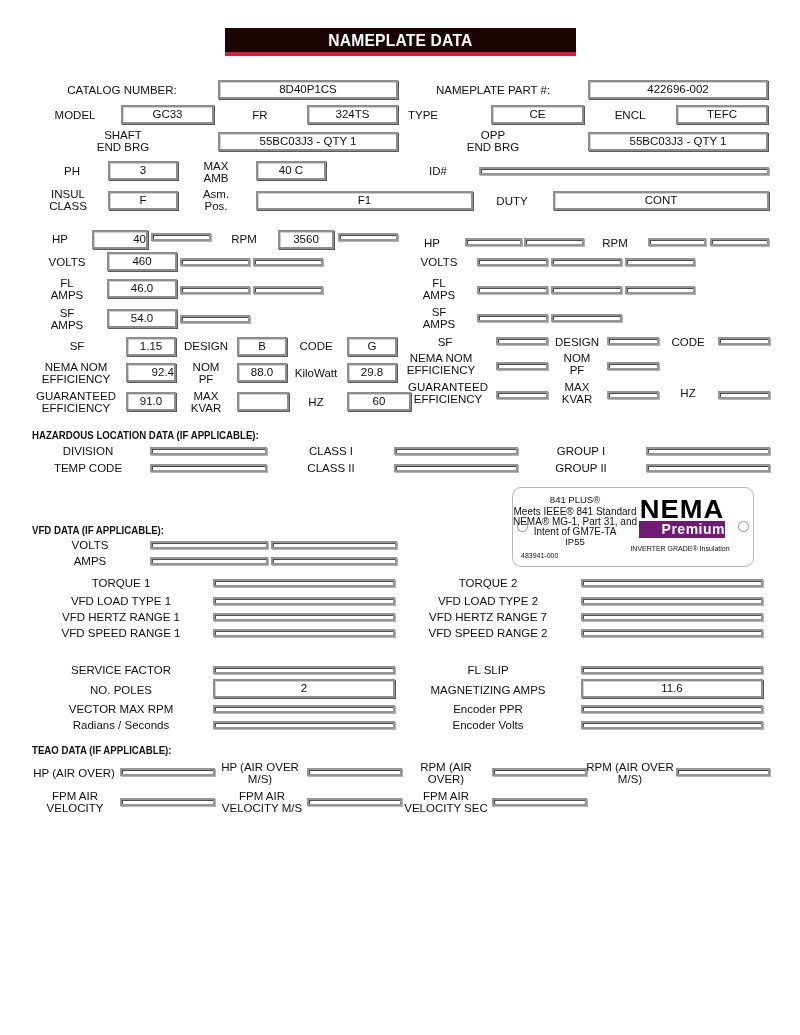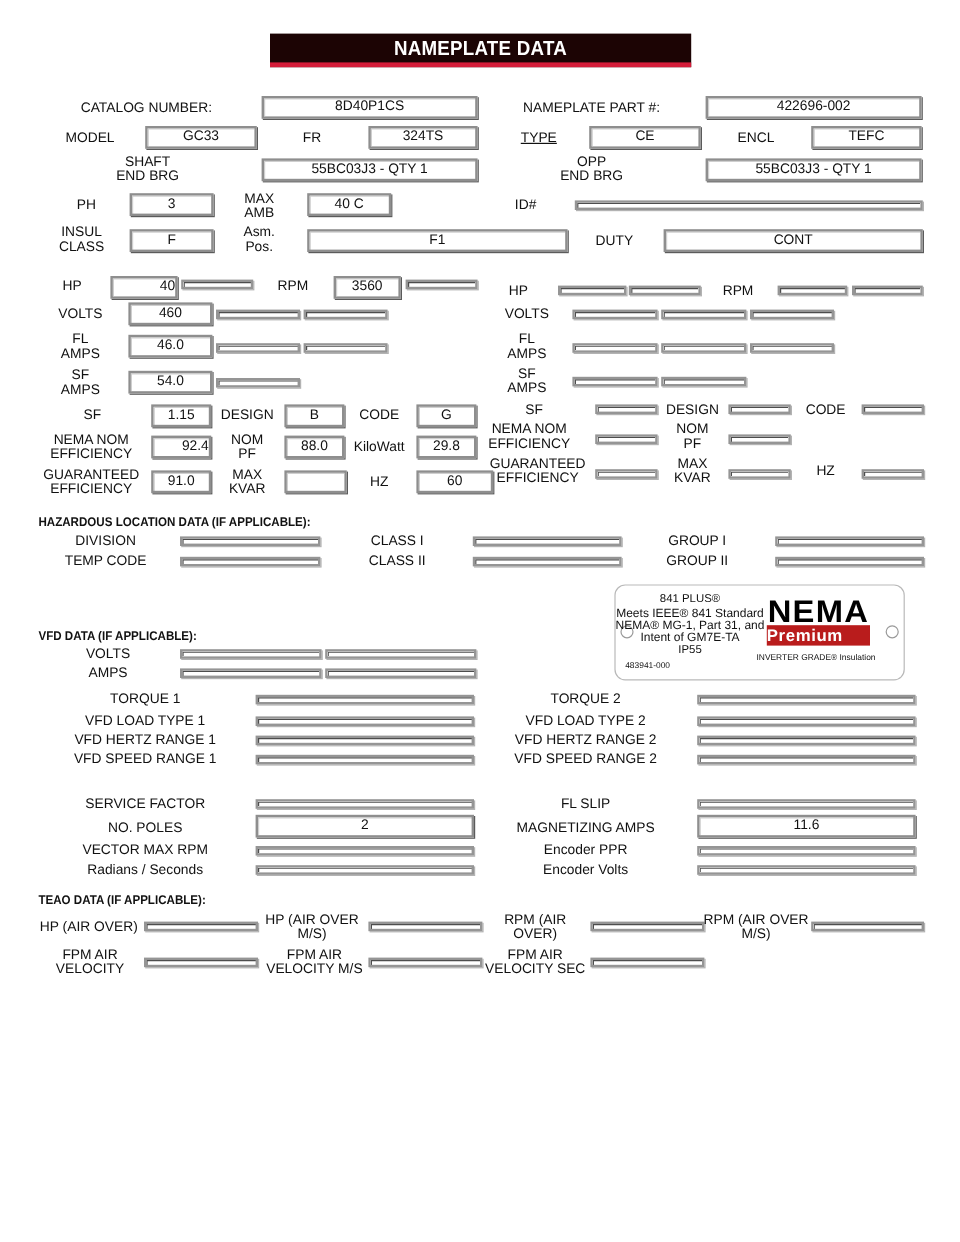--- a/index.html
+++ b/index.html
@@ -21,41 +21,41 @@
   .fld.empty { height:8px; background:#fff; border:2px solid #959595;
                box-shadow: inset 1px 1px 0 #4d4d4d, 1px 1px 0 #b3b3b3; }
   .badge { position:absolute; left:512px; top:487px; width:240px; height:78px;
            border:1px solid #b9b9b9; border-radius:9px; background:#fff; }
   .hole { position:absolute; width:9px; height:9px; border:1px solid #9a9a9a; border-radius:50%; top:33px; background:#fff; }
   .b-line { position:absolute; font-size:10px; text-align:center; white-space:nowrap; transform:translateX(-50%); }
   .nema-logo { position:absolute; left:124px; top:9px; width:90px; height:42px; }
   .nema-word { position:absolute; left:0; top:0; width:90px; font-weight:bold; font-size:26px;
                line-height:24px; color:#000; text-align:center; letter-spacing:1px;
                transform:scaleX(1.05); }
-  .premium { position:absolute; left:2px; top:24px; width:86px; height:17px; background:#b91c1c;
-             color:#fff; font-weight:bold; font-size:14px; line-height:17px; text-align:left;
+  .premium { position:absolute; left:2px; top:24px; width:86px; height:17px; background:#701a75;
+             color:#fff; font-weight:bold; font-size:14px; line-height:17px; text-align:right;
              letter-spacing:0.5px; }
 </style>
 </head>
 <body>
 
 <div class="title-bar">
   <span class="title-text">NAMEPLATE DATA</span>
 </div>
 
 <div id="form">
     <div class="lbl" style="left: 122px; top: 84px;">CATALOG NUMBER:</div>
     <div class="fld val" style="left: 218px; top: 80px; width: 180px;">8D40P1CS</div>
     <div class="lbl" style="left: 493px; top: 84px;">NAMEPLATE PART #:</div>
     <div class="fld val" style="left: 588px; top: 80px; width: 180px;">422696-002</div>
     <div class="lbl" style="left: 75px; top: 109px;">MODEL</div>
     <div class="fld val" style="left: 121px; top: 105px; width: 93px;">GC33</div>
     <div class="lbl" style="left: 260px; top: 109px;">FR</div>
     <div class="fld val" style="left: 307px; top: 105px; width: 91px;">324TS</div>
-    <div class="lbl" style="left: 449px; top: 109px; text-decoration: underline;">TYPE</div>
+    <div class="lbl" style="left: 423px; top: 109px;">TYPE</div>
     <div class="fld val" style="left: 491px; top: 105px; width: 93px;">CE</div>
     <div class="lbl" style="left: 630px; top: 109px;">ENCL</div>
     <div class="fld val" style="left: 676px; top: 105px; width: 92px;">TEFC</div>
     <div class="lbl" style="left: 123px; top: 129px;">
       <div>SHAFT</div>
       <div>END BRG</div>
     </div>
     <div class="fld val" style="left: 218px; top: 132px; width: 180px;">55BC03J3 - QTY 1</div>
     <div class="lbl" style="left: 493px; top: 129px;">
       <div>OPP</div>
@@ -212,21 +212,21 @@
     <div class="lbl" style="left: 121px; top: 595px;">VFD LOAD TYPE 1</div>
     <div class="fld empty" style="left: 213px; top: 597px; width: 182px;"></div>
     <div class="lbl" style="left: 121px; top: 611px;">VFD HERTZ RANGE 1</div>
     <div class="fld empty" style="left: 213px; top: 613px; width: 182px;"></div>
     <div class="lbl" style="left: 121px; top: 627px;">VFD SPEED RANGE 1</div>
     <div class="fld empty" style="left: 213px; top: 629px; width: 182px;"></div>
     <div class="lbl" style="left: 488px; top: 577px;">TORQUE 2</div>
     <div class="fld empty" style="left: 581px; top: 579px; width: 182px;"></div>
     <div class="lbl" style="left: 488px; top: 595px;">VFD LOAD TYPE 2</div>
     <div class="fld empty" style="left: 581px; top: 597px; width: 182px;"></div>
-    <div class="lbl" style="left: 488px; top: 611px;">VFD HERTZ RANGE 2</div>
+    <div class="lbl" style="left: 488px; top: 611px;">VFD HERTZ RANGE 7</div>
     <div class="fld empty" style="left: 581px; top: 613px; width: 182px;"></div>
     <div class="lbl" style="left: 488px; top: 627px;">VFD SPEED RANGE 2</div>
     <div class="fld empty" style="left: 581px; top: 629px; width: 182px;"></div>
     <div class="lbl" style="left: 121px; top: 664px;">SERVICE FACTOR</div>
     <div class="fld empty" style="left: 213px; top: 666px; width: 182px;"></div>
     <div class="lbl" style="left: 121px; top: 684px;">NO. POLES</div>
     <div class="fld val" style="left: 213px; top: 679px; width: 182px;">2</div>
     <div class="lbl" style="left: 121px; top: 703px;">VECTOR MAX RPM</div>
     <div class="fld empty" style="left: 213px; top: 705px; width: 182px;"></div>
     <div class="lbl" style="left: 121px; top: 719px;">Radians / Seconds</div>

